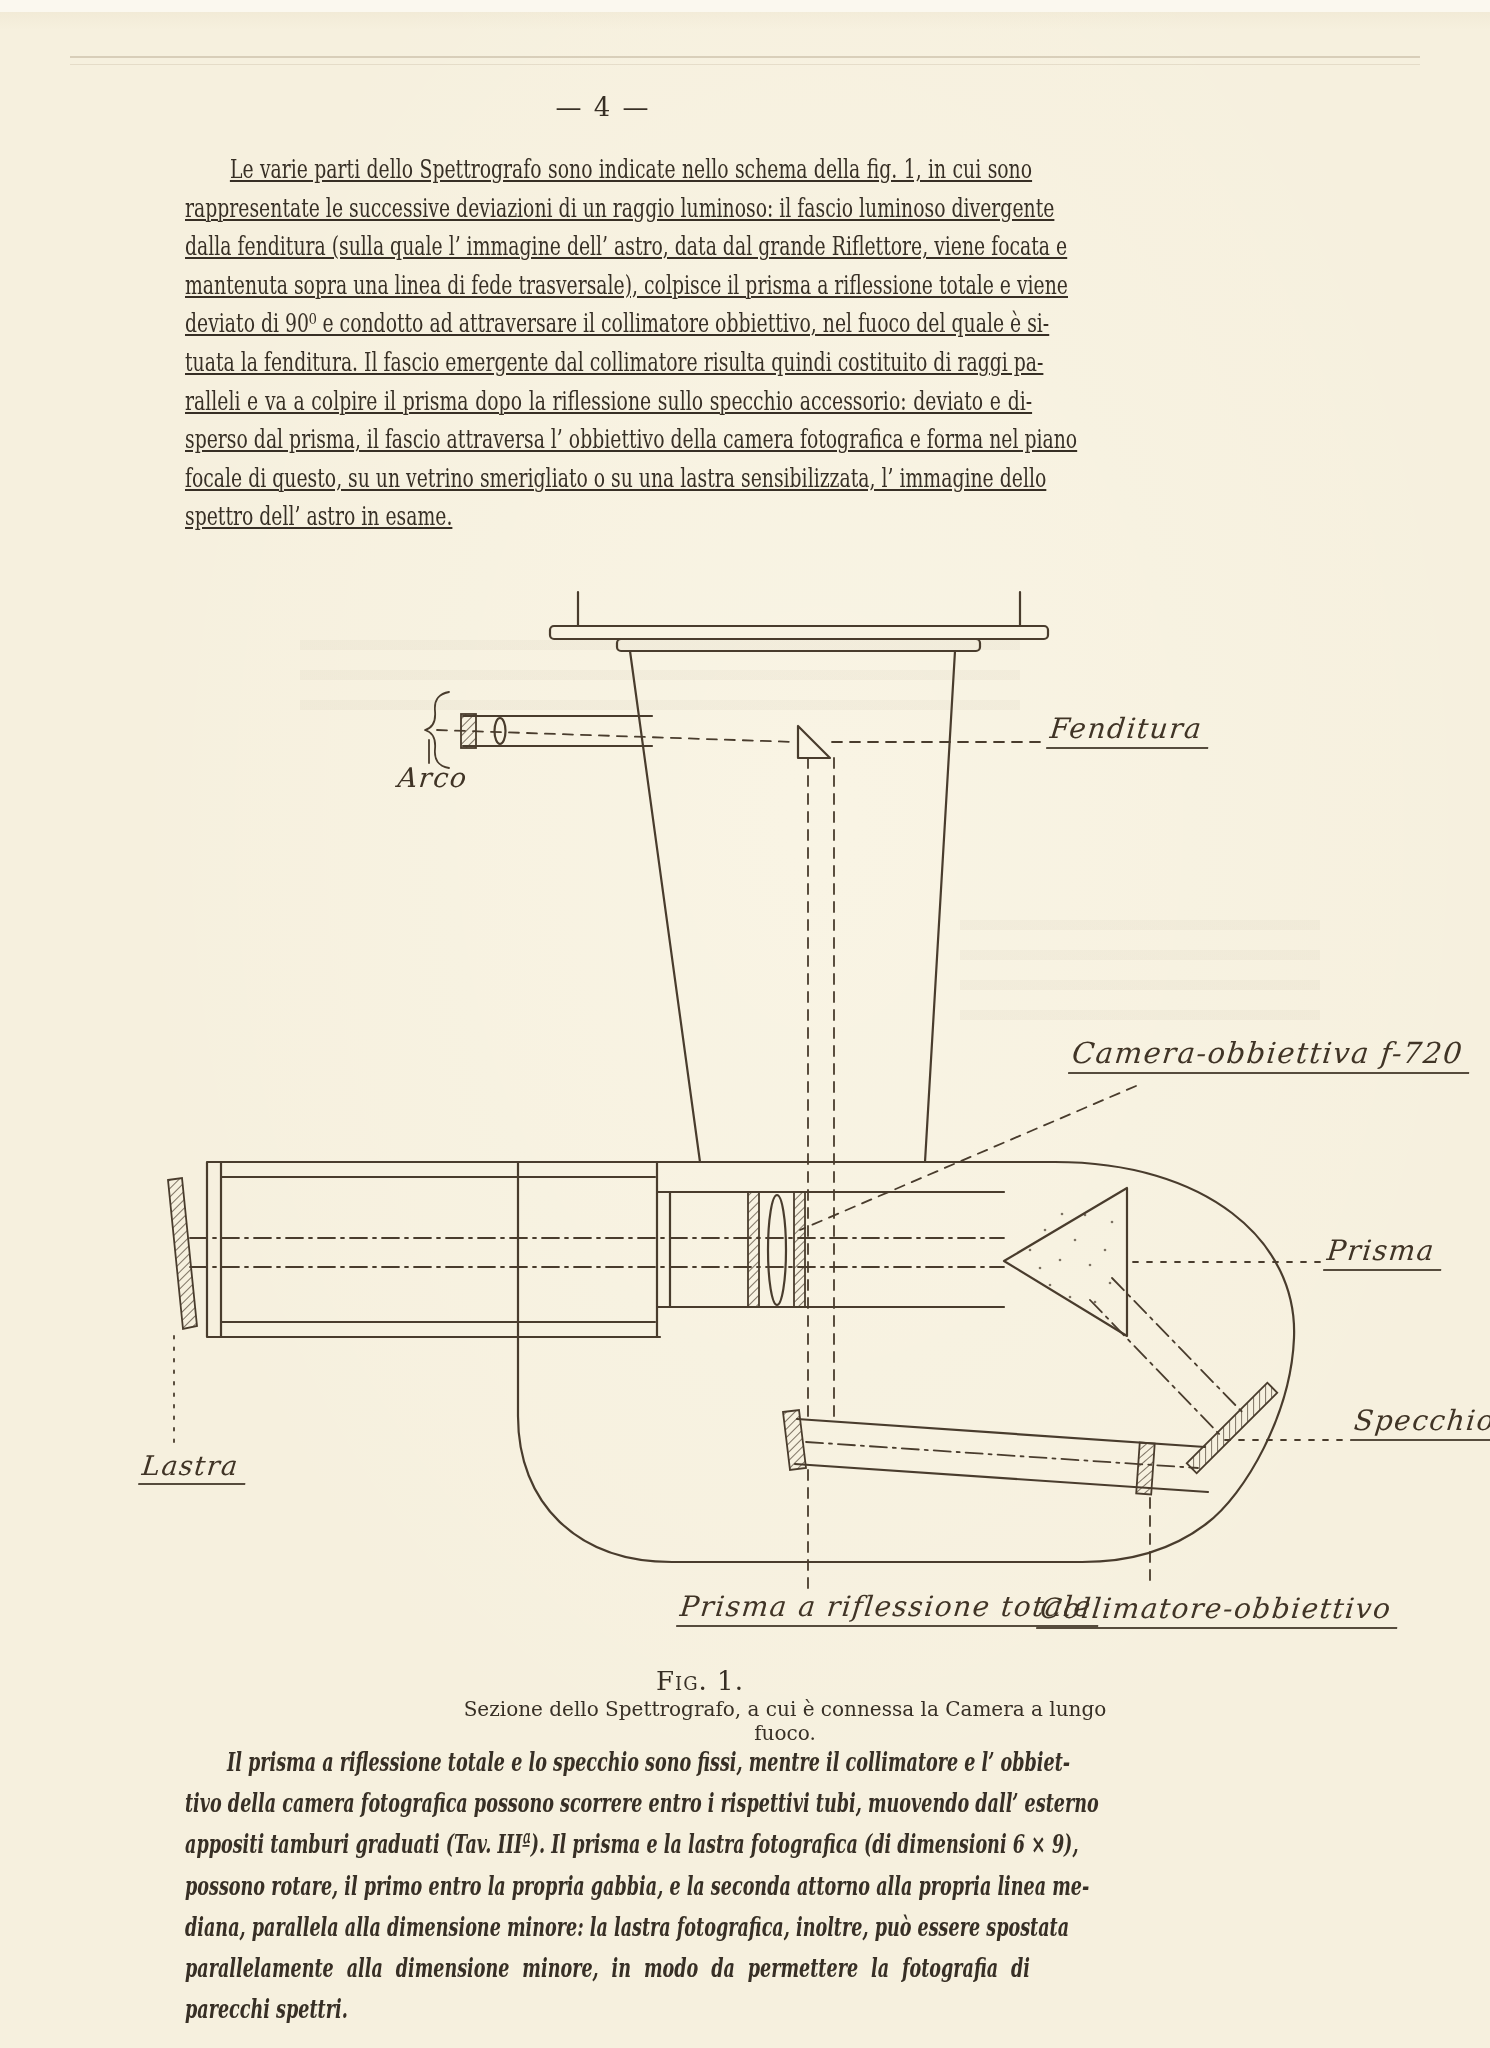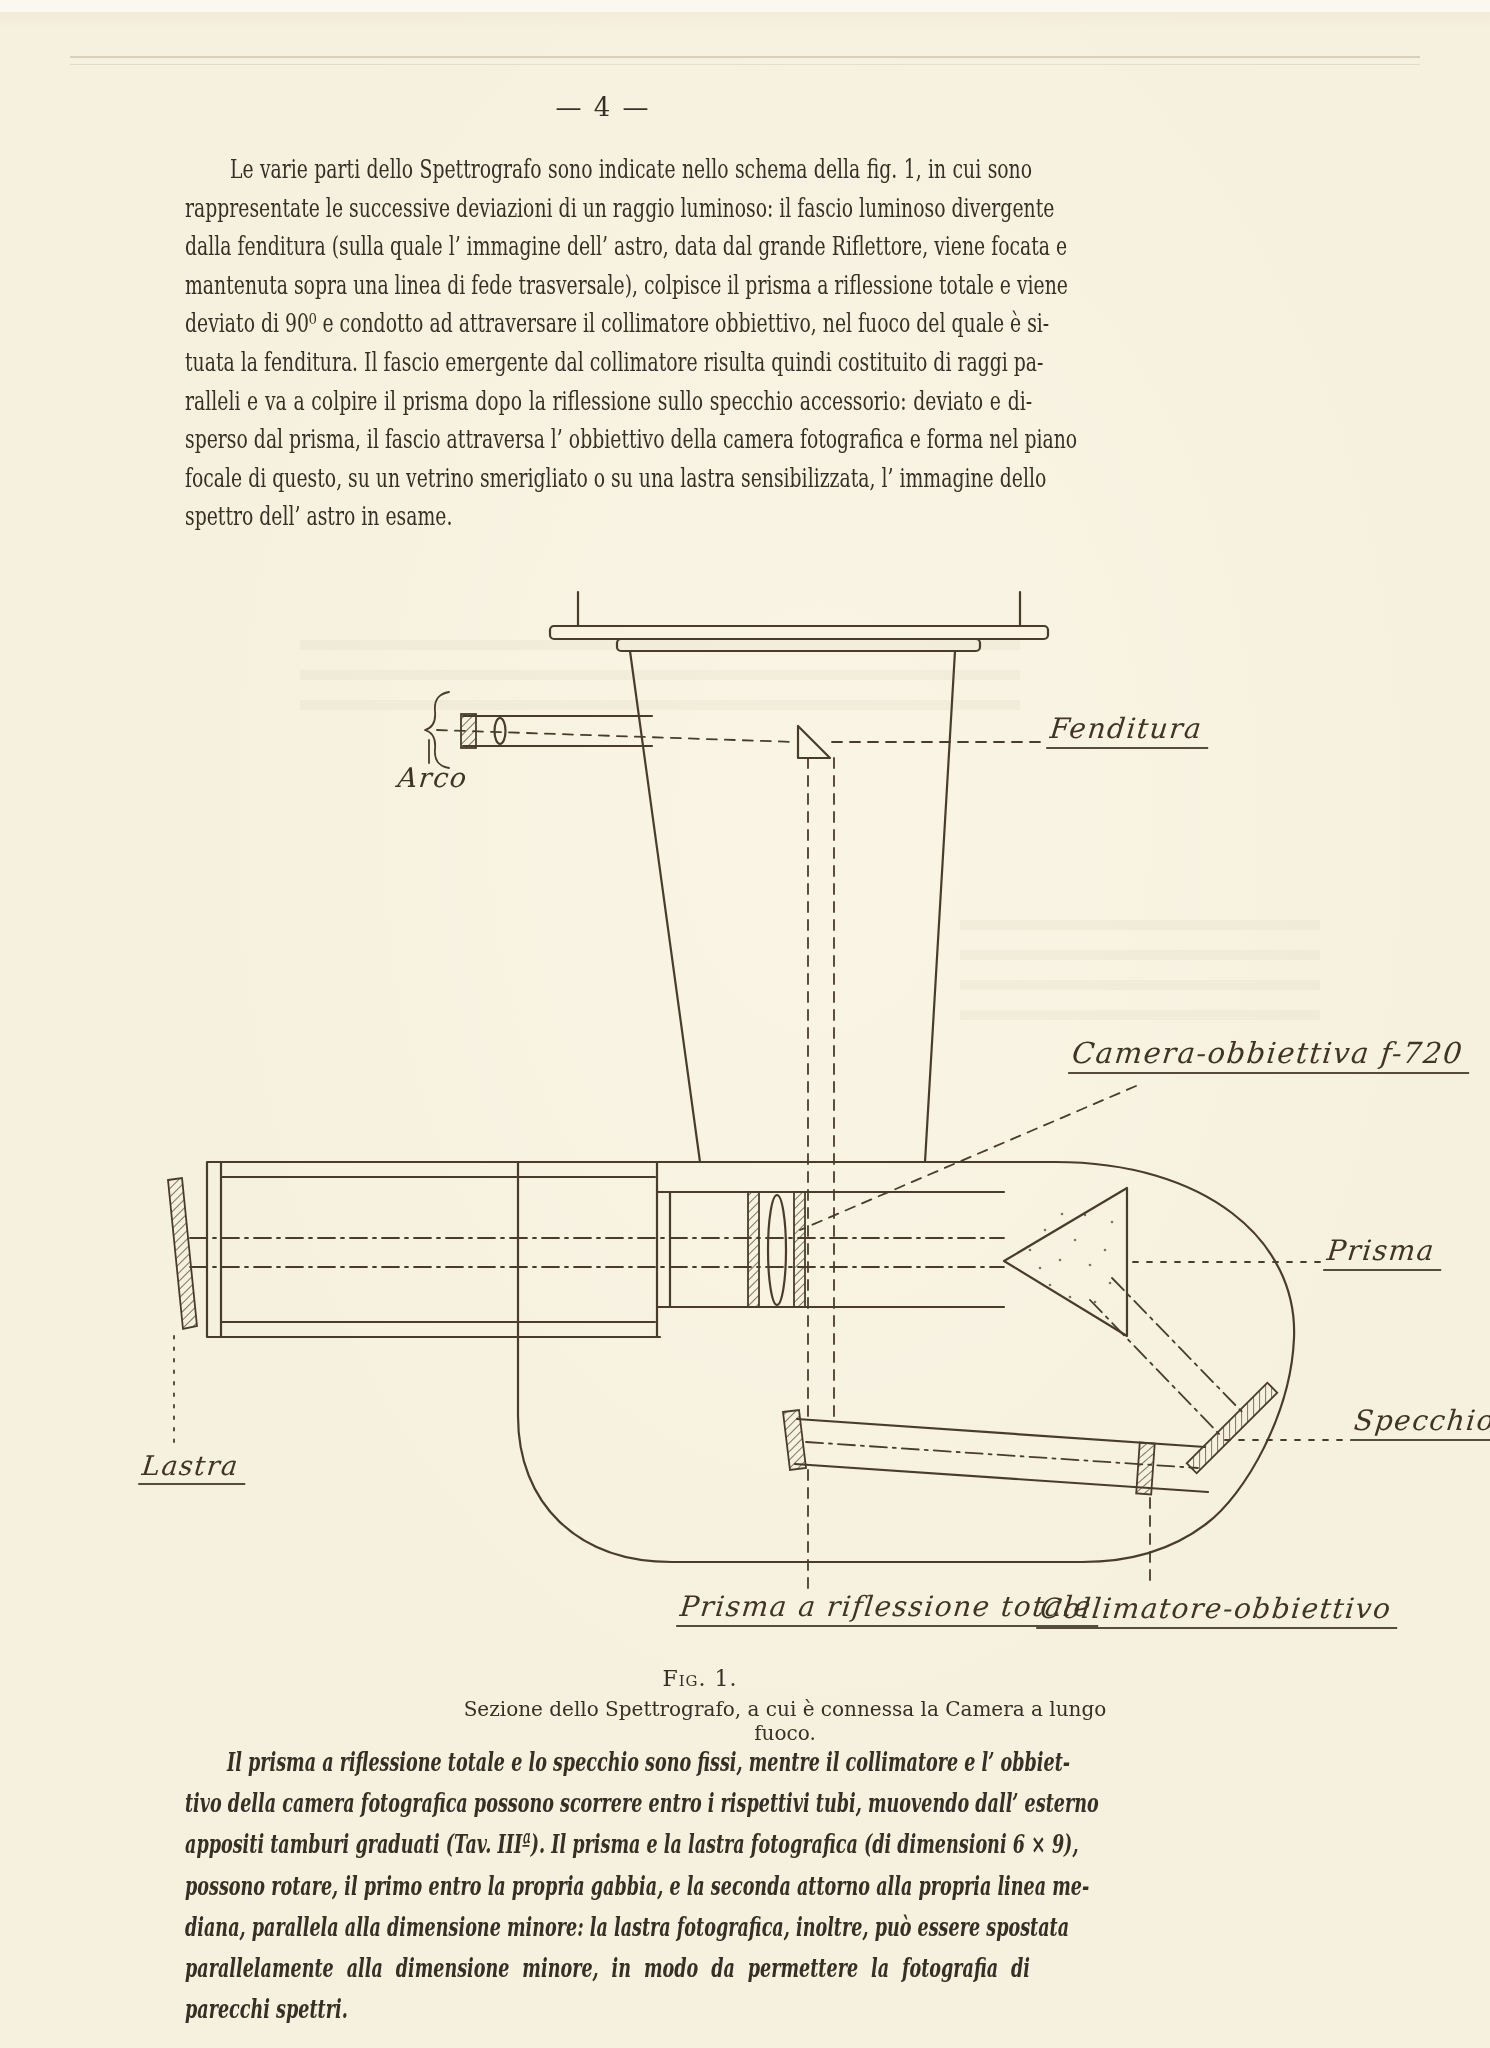--- a/index.html
+++ b/index.html
@@ -34,37 +34,37 @@
   .dotted{stroke-dasharray:2.5 9;}
   .dashdot{stroke-dasharray:17 6 3 6;}
   .hfill{fill:url(#hatch);stroke:#493c2d;stroke-width:1.8;}
   .hand{
     position:absolute;font-style:italic;color:#403426;
     transform:skewX(-6deg);letter-spacing:1.5px;white-space:nowrap;
     font-family:"DejaVu Serif","Liberation Serif",serif;
   }
   .hand.u{border-bottom:2.5px solid rgba(58,47,33,.85);padding:0 8px 2px 2px;}
   .figtitle{position:absolute;left:400px;top:1666px;width:600px;text-align:center;
-    font-size:22px;font-variant:small-caps;letter-spacing:1px;}
+    font-size:26px;font-variant:small-caps;letter-spacing:1px;}
   .figcaption{position:absolute;left:440px;top:1656px;width:690px;text-align:center;font-size:20px;margin-top:41px;}
 </style>
 </head>
 <body>
 
 <div class="page">
 
   <div class="topstrip"></div>
   <div class="scanline" style="top:56px"></div>
   <div class="scanline s2" style="top:64px"></div>
   <div class="ghost" style="left:300px;top:620px;width:720px;height:90px"></div>
   <div class="ghost" style="left:960px;top:900px;width:360px;height:120px"></div>
 
   <div class="pageno">— 4 —</div>
 
-  <div class="para p1" style="left:185px;top:150px;">
+  <div class="para p1" style="left:185px;top:150px;text-decoration:underline;">
     <div class="pline first">Le varie parti dello Spettrografo sono indicate nello schema della fig. 1, in cui sono</div>
     <div class="pline">rappresentate le successive deviazioni di un raggio luminoso: il fascio luminoso divergente</div>
     <div class="pline">dalla fenditura (sulla quale l’ immagine dell’ astro, data dal grande Riflettore, viene focata e</div>
     <div class="pline">mantenuta sopra una linea di fede trasversale), colpisce il prisma a riflessione totale e viene</div>
     <div class="pline">deviato di 90⁰ e condotto ad attraversare il collimatore obbiettivo, nel fuoco del quale è si-</div>
     <div class="pline">tuata la fenditura. Il fascio emergente dal collimatore risulta quindi costituito di raggi pa-</div>
     <div class="pline">ralleli e va a colpire il prisma dopo la riflessione sullo specchio accessorio: deviato e di-</div>
     <div class="pline">sperso dal prisma, il fascio attraversa l’ obbiettivo della camera fotografica e forma nel piano</div>
     <div class="pline">focale di questo, su un vetrino smerigliato o su una lastra sensibilizzata, l’ immagine dello</div>
     <div class="pline endline">spettro dell’ astro in esame.</div>

